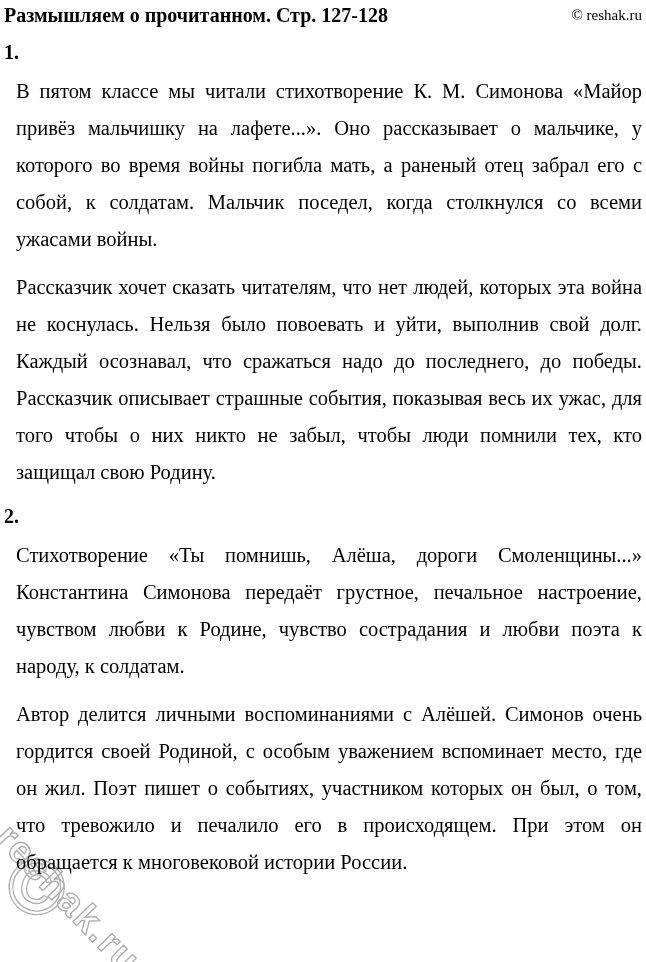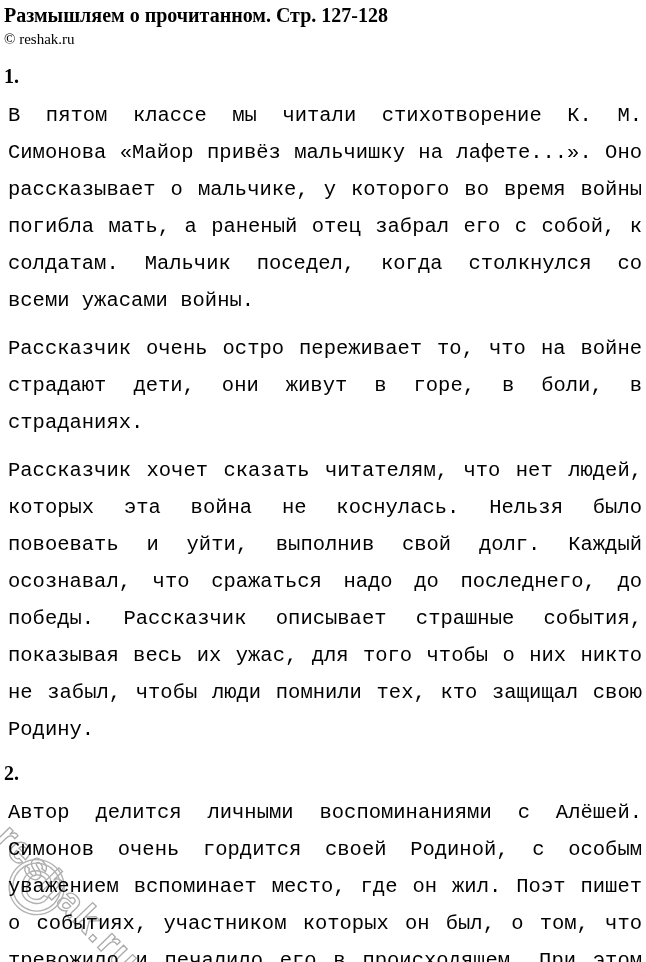--- a/index.html
+++ b/index.html
@@ -55,44 +55,42 @@
     transform: rotate(14deg);
   }
   
   .content-layer {
     position: relative;
     z-index: 1;
   }
   .header {
     display: flex;
     justify-content: space-between;
-    align-items: flex-start;
+    align-items: flex-end;
     font-size: 20px;
     line-height: 24px;
-    flex-direction: column;
   }
   .title {
     font-weight: bold;
   }
   .copyright {
     font-size: 15px;
     font-weight: normal;
   }
   .section-number {
     font-weight: bold;
     font-size: 20px;
     line-height: 26px;
     margin: 12px 0 0 0;
   }
   p.body-par {
     font-size: 20.5px;
     line-height: 37px;
     text-align: justify;
-    margin: 8px 0 11px 4px;
-    font-family: Liberation Mono, monospace;
+    margin: 8px 0 11px 12px;
   }
 </style>
 </head>
 <body>
 
 <div class="page">
 
   <div class="watermark-layer">
     <span class="wm-text">reshak.ru</span>
     <span class="wm-symbol">©</span>
@@ -102,23 +100,23 @@
 
     <div class="header">
       <span class="title">Размышляем о прочитанном. Стр. 127-128</span>
       <span class="copyright">© reshak.ru</span>
     </div>
 
     <div class="section-number">1.</div>
 
     <p class="body-par">В пятом классе мы читали стихотворение К. М. Симонова «Майор привёз мальчишку на лафете...». Оно рассказывает о мальчике, у которого во время войны погибла мать, а раненый отец забрал его с собой, к солдатам. Мальчик поседел, когда столкнулся со всеми ужасами войны.</p>
 
-    <p class="body-par">Рассказчик очень остро переживает то, что на войне страдают дети, они живут в горе, в боли, в страданиях.</p>
 
     <p class="body-par">Рассказчик хочет сказать читателям, что нет людей, которых эта война не коснулась. Нельзя было повоевать и уйти, выполнив свой долг. Каждый осознавал, что сражаться надо до последнего, до победы. Рассказчик описывает страшные события, показывая весь их ужас, для того чтобы о них никто не забыл, чтобы люди помнили тех, кто защищал свою Родину.</p>
 
     <div class="section-number">2.</div>
 
+    <p class="body-par">Стихотворение «Ты помнишь, Алёша, дороги Смоленщины...» Константина Симонова передаёт грустное, печальное настроение, чувством любви к Родине, чувство сострадания и любви поэта к народу, к солдатам.</p>
 
     <p class="body-par">Автор делится личными воспоминаниями с Алёшей. Симонов очень гордится своей Родиной, с особым уважением вспоминает место, где он жил. Поэт пишет о событиях, участником которых он был, о том, что тревожило и печалило его в происходящем. При этом он обращается к многовековой истории России.</p>
 
   </div>
 </div>
 
 </body></html>

